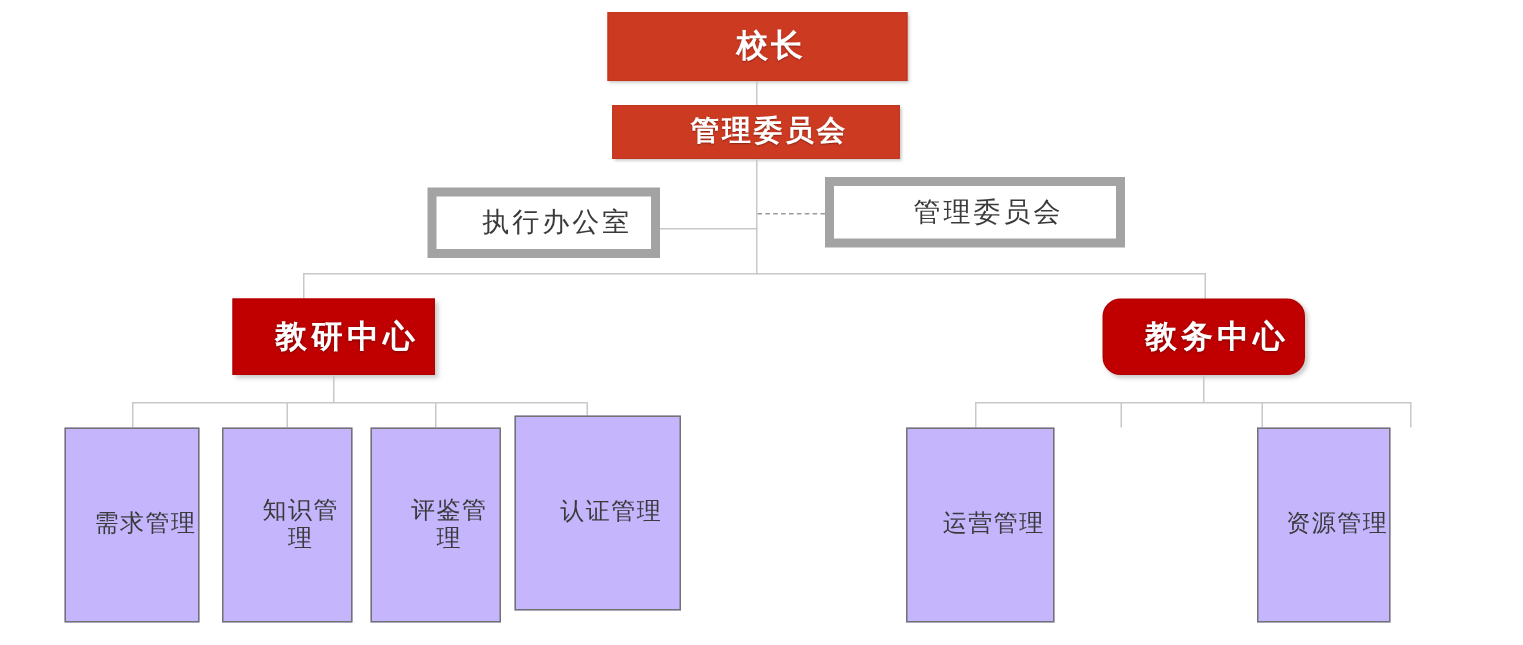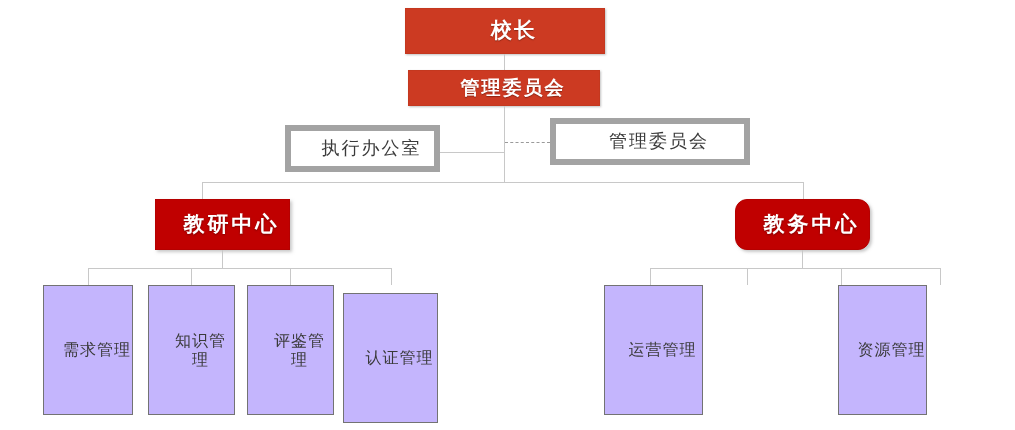--- a/index.html
+++ b/index.html
@@ -144,21 +144,21 @@
   </div>
 
   <div class="node leaf t-sm" style="left:148px; top:285px; width:87px; height:130px;">
     <span>知识管理</span>
   </div>
 
   <div class="node leaf t-sm" style="left:247px; top:285px; width:87px; height:130px;">
     <span>评鉴管理</span>
   </div>
 
-  <div class="node leaf t-sm" style="left:343px; top:293px; width:95px; height:130px;justify-content:center;">
+  <div class="node leaf t-sm" style="left:343px; top:277px; width:111px; height:130px;justify-content:center;">
     <span>认证管理</span>
   </div>
 
   <div class="line v" style="left:802px; top:250px; height:18px;"></div>
   <div class="line h" style="left:650px; top:268px; width:290px;"></div>
   <div class="line v" style="left:650px; top:268px; height:17px;"></div>
   <div class="line v" style="left:747px; top:268px; height:17px;"></div>
   <div class="line v" style="left:841px; top:268px; height:17px;"></div>
   <div class="line v" style="left:940px; top:268px; height:17px;"></div>
 

